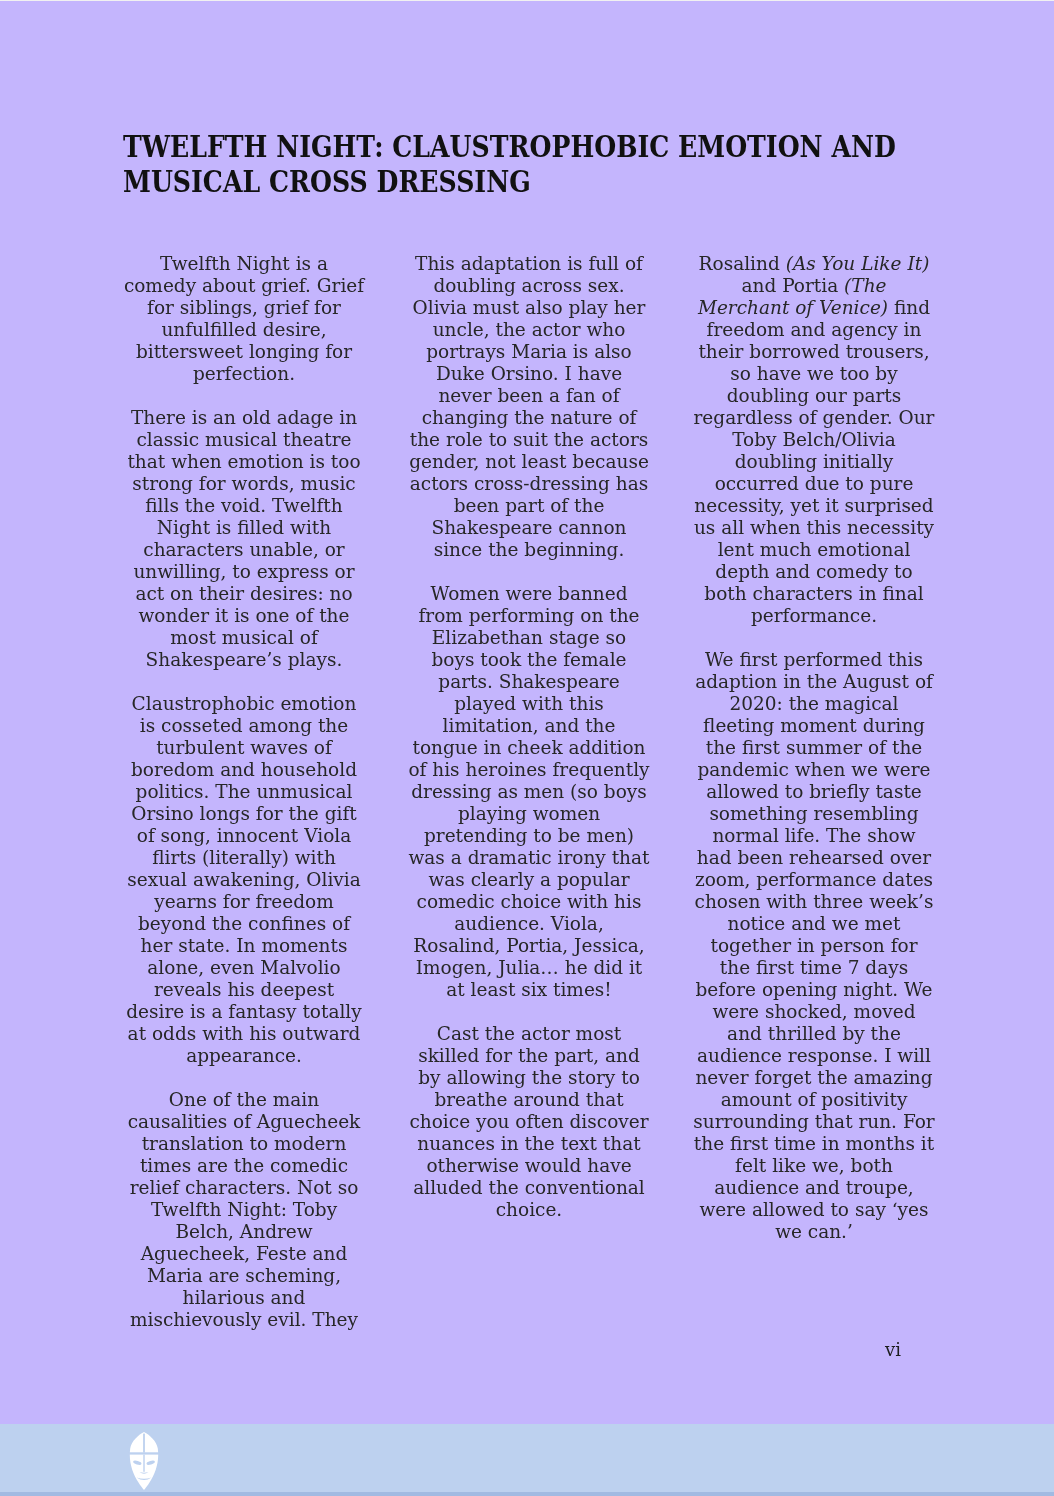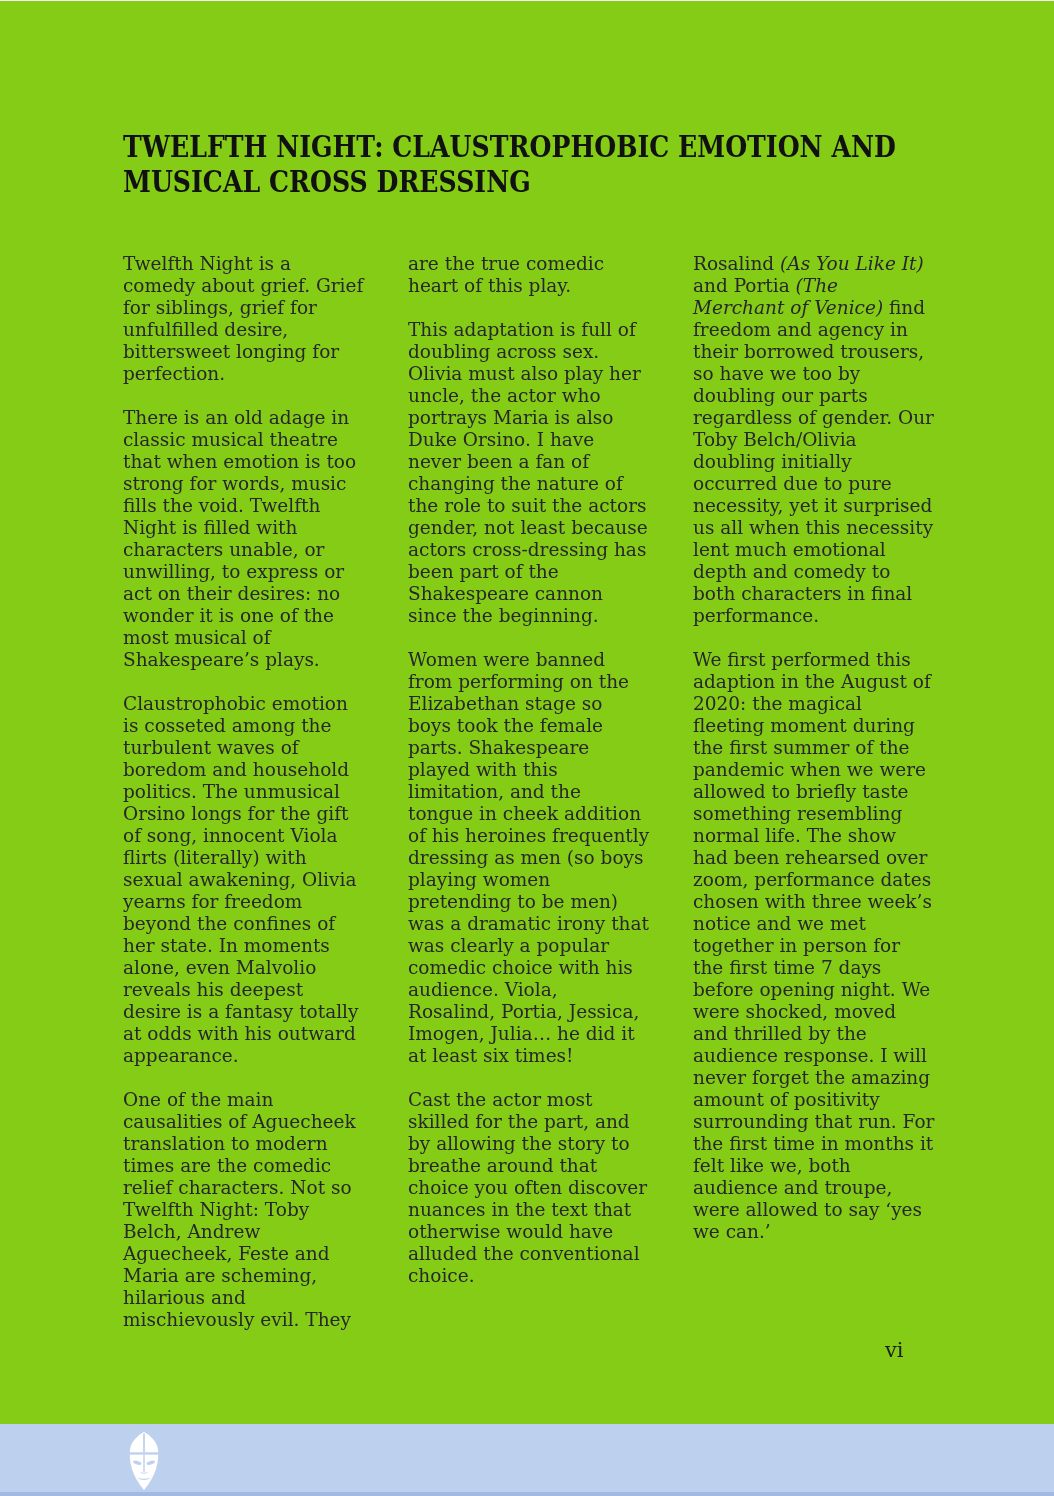--- a/index.html
+++ b/index.html
@@ -1,19 +1,19 @@
 <!DOCTYPE html>
 <html><head>
 <meta charset="utf-8">
 <style>
   html,body { margin:0; padding:0; background:#ffffff; }
   .page {
     position:relative;
     width:1054px; height:1496px;
-    background:#84cc16;
+    background:#c4b5fd;
     overflow:hidden;
     border-top:1px solid #f1f1f1;
     font-family:"DejaVu Serif", serif;
   }
   .title {
     position:absolute; left:123px; top:128px;
     margin:0; width:970px;
     transform:scaleX(0.84); transform-origin:left top;
     font-family:"DejaVu Serif", serif;
     font-weight:bold; font-size:30px; line-height:35px;
@@ -21,26 +21,26 @@
   }
   .columns {
     position:absolute; left:123px; top:252px; width:812px;
     display:flex; justify-content:space-between;
   }
   .col { width:242px; }
   .col p {
     margin:0 0 22px 0;
     font-size:18.5px; line-height:22px;
     color:#272727;
-    text-align:left;
+    text-align:center;
   }
   .it { font-style:italic; }
   .page-number {
     position:absolute; left:885px; top:1338px;
-    font-size:21px; line-height:22px; color:#1d1d1d;
+    font-size:18px; line-height:22px; color:#1d1d1d;
   }
   .footer-band {
     position:absolute; left:0; bottom:0;
     width:1054px; height:73px;
     background:#bdd1ef;
   }
   .band-edge {
     position:absolute; left:0; bottom:0;
     width:100%; height:5px;
     background:#a2bae2;
@@ -59,21 +59,20 @@
   <div class="columns">
 
     <div class="col">
       <p>Twelfth Night is a comedy about grief. Grief for siblings, grief for unfulfilled desire, bittersweet longing for perfection.</p>
       <p>There is an old adage in classic musical theatre that when emotion is too strong for words, music fills the void. Twelfth Night is filled with characters unable, or unwilling, to express or act on their desires: no wonder it is one of the most musical of Shakespeare’s plays.</p>
       <p>Claustrophobic emotion is cosseted among the turbulent waves of boredom and household politics. The unmusical Orsino longs for the gift of song, innocent Viola flirts (literally) with sexual awakening, Olivia yearns for freedom beyond the confines of her state. In moments alone, even Malvolio reveals his deepest desire is a fantasy totally at odds with his outward appearance.</p>
       <p>One of the main causalities of Aguecheek translation to modern times are the comedic relief characters. Not so Twelfth Night: Toby Belch, Andrew Aguecheek, Feste and Maria are scheming, hilarious and mischievously evil. They</p>
     </div>
 
     <div class="col">
-      <p>are the true comedic heart of this play.</p>
       <p>This adaptation is full of doubling across sex. Olivia must also play her uncle, the actor who portrays Maria is also Duke Orsino. I have never been a fan of changing the nature of the role to suit the actors gender, not least because actors cross-dressing has been part of the Shakespeare cannon since the beginning.</p>
       <p>Women were banned from performing on the Elizabethan stage so boys took the female parts. Shakespeare played with this limitation, and the tongue in cheek addition of his heroines frequently dressing as men (so boys playing women pretending to be men) was a dramatic irony that was clearly a popular comedic choice with his audience. Viola, Rosalind, Portia, Jessica, Imogen, Julia… he did it at least six times!</p>
       <p>Cast the actor most skilled for the part, and by allowing the story to breathe around that choice you often discover nuances in the text that otherwise would have alluded the conventional choice.</p>
     </div>
 
     <div class="col">
       <p><span>Rosalind </span><span class="it">(As You Like It)</span><span> and Portia </span><span class="it">(The Merchant of Venice)</span><span> find freedom and agency in their borrowed trousers, so have we too by doubling our parts regardless of gender. Our Toby Belch/Olivia doubling initially occurred due to pure necessity, yet it surprised us all when this necessity lent much emotional depth and comedy to both characters in final performance.</span></p>
       <p>We first performed this adaption in the August of 2020: the magical fleeting moment during the first summer of the pandemic when we were allowed to briefly taste something resembling normal life. The show had been rehearsed over zoom, performance dates chosen with three week’s notice and we met together in person for the first time 7 days before opening night. We were shocked, moved and thrilled by the audience response. I will never forget the amazing amount of positivity surrounding that run. For the first time in months it felt like we, both audience and troupe, were allowed to say ‘yes we can.’</p>
     </div>
 

